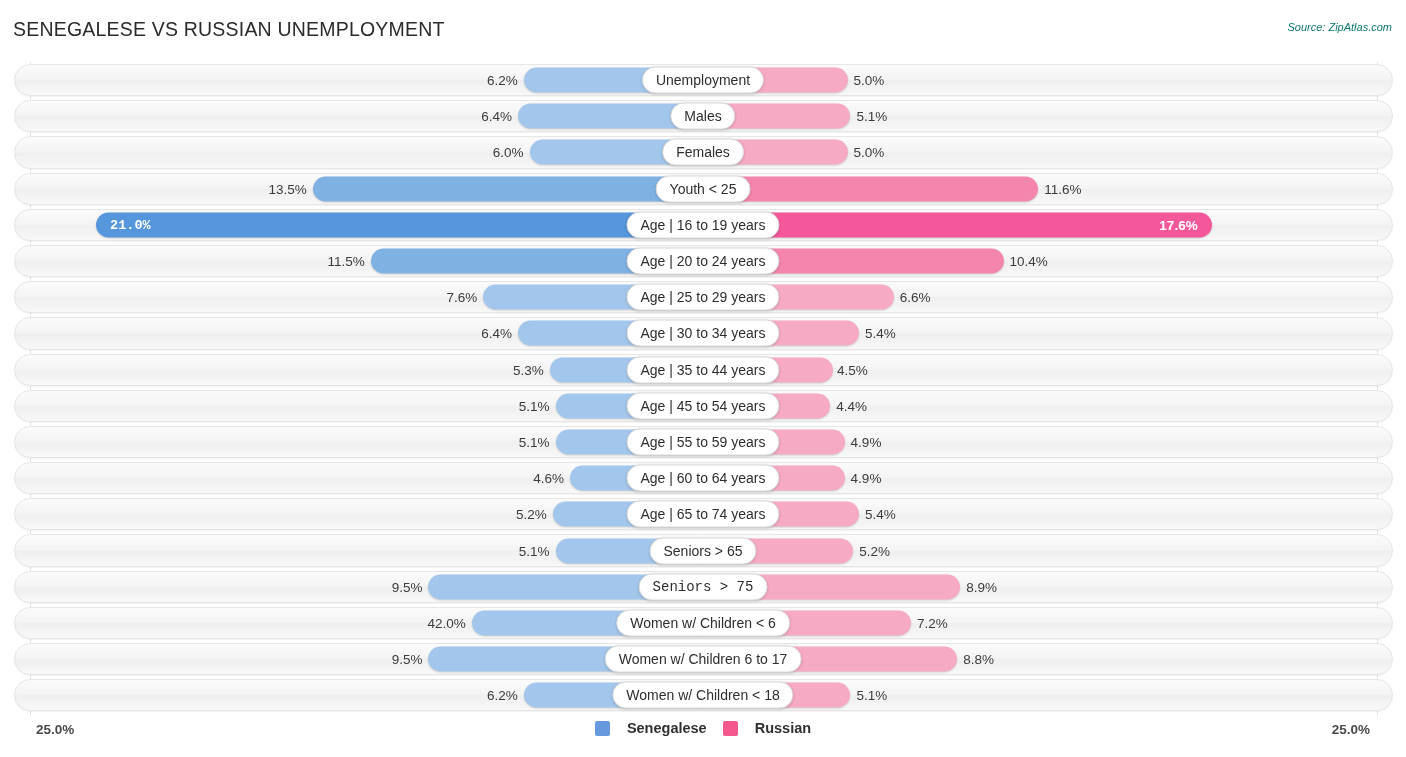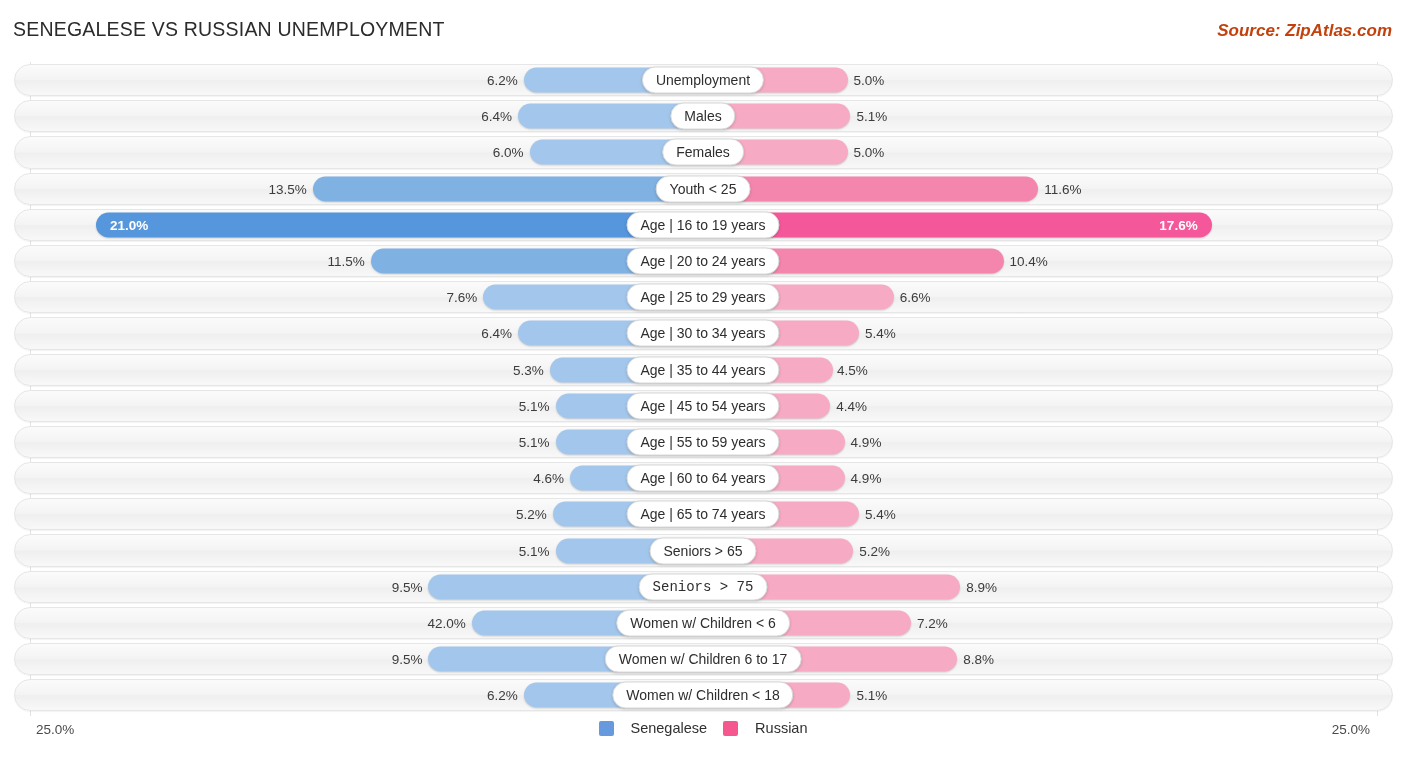--- a/index.html
+++ b/index.html
@@ -28,24 +28,24 @@
     left: 13px; top: 18px;
     font-size: 19.5px;
     font-weight: 400;
     letter-spacing: .2px;
     color: #2b2b2b;
     white-space: nowrap;
   }
   #source-label {
     position: absolute;
     right: 14px; top: 21px;
-    font-size: 17px;
+    font-size: 11px;
     font-style: italic;
-    font-weight: bold;
-    color: #c2410c;
+    font-weight: normal;
+    color: #0f766e;
     white-space: nowrap;
   }
 
   
   #plot {
     position: absolute;
     left: 0; top: 62px;
     width: 1406px; height: 654px;
   }
   .gridline {
@@ -120,21 +120,21 @@
     color: #2e2e2e;
     white-space: nowrap;
     box-shadow: 0 1px 3px rgba(0,0,0,0.17);
     z-index: 4;
   }
 
   
   #footer {
     position: absolute;
     left: 0; top: 712px;
-    width: 1406px; height: 30px;
+    width: 1406px; height: 30px; font-weight: bold;
   }
   .axis-end {
     position: absolute;
     top: 10px;
     font-size: 13.5px;
     color: #4a4a4a;
   }
   #axis-left  { left: 36px; }
   #axis-right { right: 36px; }
 
@@ -214,21 +214,21 @@
             <div class="valtext" style="left: auto; right: 1099.15px;">13.5%</div>
             <div class="valtext" style="left: 1044.24px;">11.6%</div>
             <div class="centerlabel" style="left: 703px;">Youth &lt; 25</div>
           </div>
         </div>
         <div class="row">
           <div class="track"></div>
           <div class="barwrap">
             <div class="bar left" style="left: 96.1px; width: 606.9px; background: rgb(85, 150, 220);"></div>
             <div class="bar right" style="left: 703px; width: 508.64px; background: rgb(244, 88, 154);"></div>
-            <div class="valtext inside" style="left: 110.1px;">21.0%</div>
+            <div class="valtext inside" style="left: 110.1px; font-family: Liberation Mono, monospace;">21.0%</div>
             <div class="valtext inside" style="left: auto; right: 208.36px;">17.6%</div>
             <div class="centerlabel" style="left: 703px;">Age | 16 to 19 years</div>
           </div>
         </div>
         <div class="row">
           <div class="track"></div>
           <div class="barwrap">
             <div class="bar left" style="left: 370.65px; width: 332.35px; background: rgb(127, 177, 227);"></div>
             <div class="bar right" style="left: 703px; width: 300.56px; background: rgb(244, 134, 174);"></div>
             <div class="valtext" style="left: auto; right: 1041.35px;">11.5%</div>

